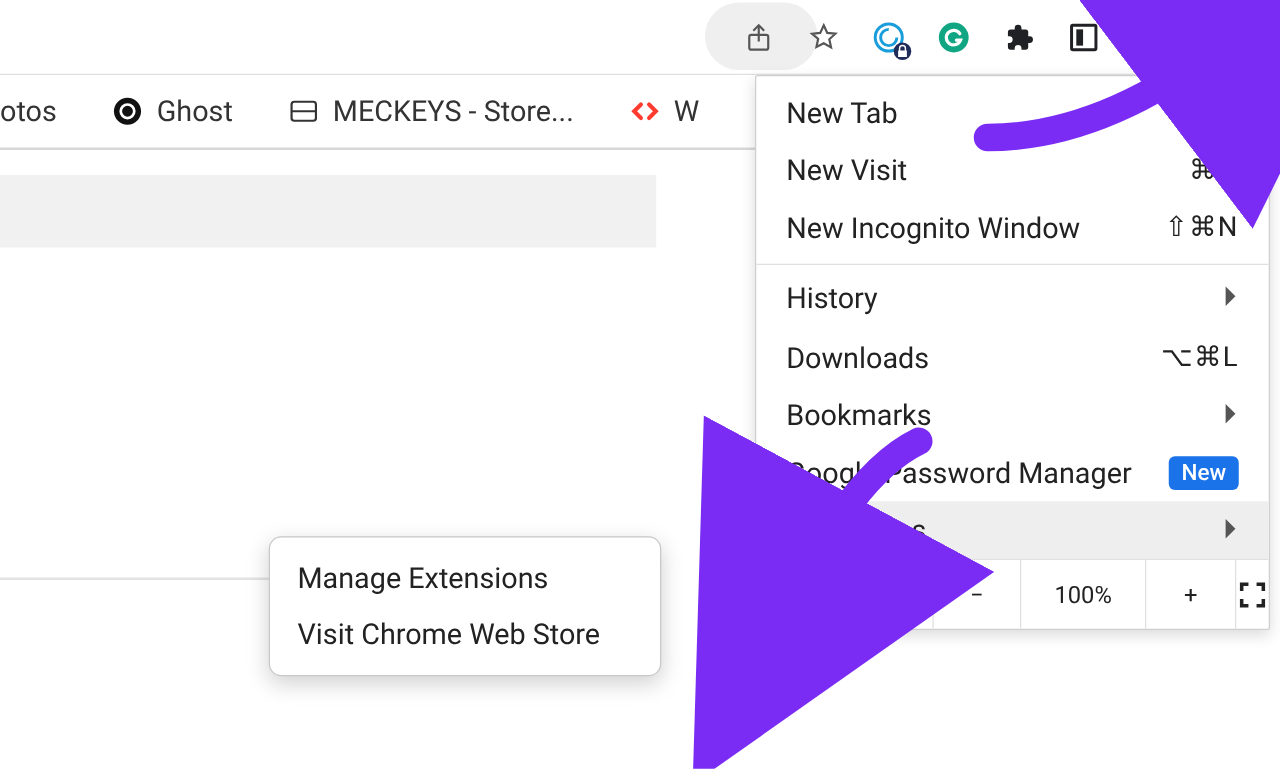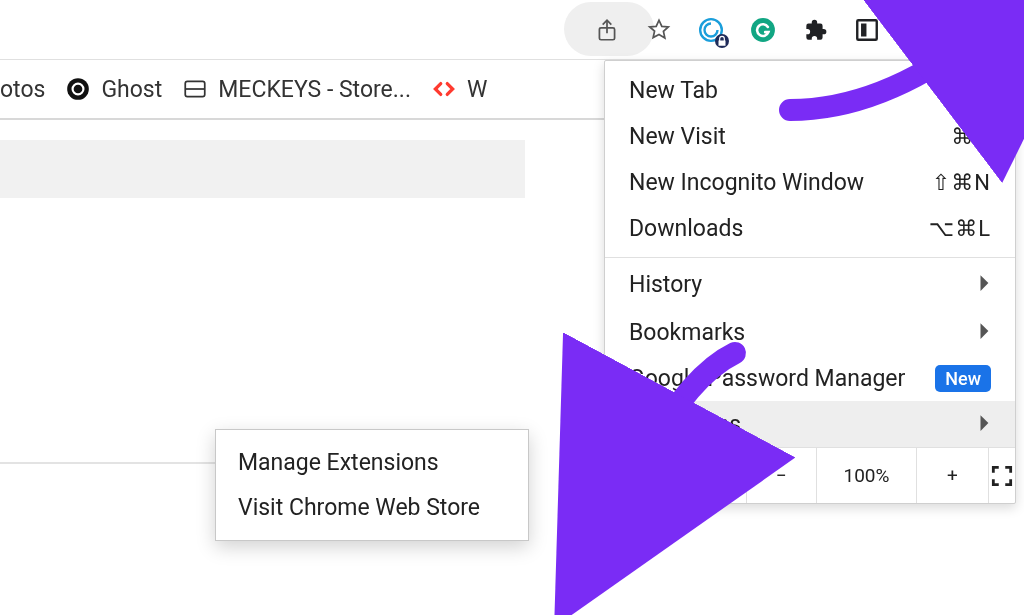--- a/index.html
+++ b/index.html
@@ -32,21 +32,21 @@
   }
   .more-btn {
     width: 50px; height: 50px; border-radius: 50%; background: #efefef;
     display:flex; align-items:center; justify-content:center; color:#444;
   }
   .more-btn svg { width: 8px; height: 28px; }
 
   
   .bookmarks {
     position:absolute; top:60px; left:0; right:0; height:60px;
-    display:flex; align-items:center; gap:20px; padding-left:0;
+    display:flex; align-items:center; gap:44px; padding-left:0;
     border-bottom: 2px solid #d8d8d8;
   }
   .bmitem { display:flex; align-items:center; gap:10px; font-size:23px; color:#333; }
   .bmicon { width:26px; height:26px; display:flex; align-items:center; justify-content:center; }
 
   
   .strip {
     position:absolute; top:140px; left:0; width:525px; height:58px;
     background:#f1f1f1;
   }
@@ -85,21 +85,21 @@
   .zval   { flex:0 0 100px; border-right:1px solid #e0e0e0;}
   .zplus  { flex:0 0 72px; border-right:1px solid #e0e0e0; font-size:28px; color:#444;}
   .zfs    { flex:1;}
   .zfs svg { width:26px; height:26px; }
 
   .print-row { border-top:1px solid #e0e0e0; height:56px; }
 
   
   .submenu {
     position:absolute; top:429px; left:215px; width:314px;
-    background:#fff; border:1px solid #c8c8c8; border-radius:0;
+    background:#fff; border:1px solid #c8c8c8; border-radius:10px;
     box-shadow: 0 6px 18px rgba(0,0,0,0.18);
     padding: 10px 0;
   }
   .submenu .sitem {
     padding: 9px 22px; font-size:23px; color:#222;
   }
 
   
   .parrow {
     position:absolute; pointer-events:none;
@@ -206,31 +206,31 @@
   </div>
   <div class="mitem">
     <span>New Visit</span>
     <span class="sc">⌘N</span>
   </div>
   <div class="mitem">
     <span>New Incognito Window</span>
     <span class="sc">⇧⌘N</span>
   </div>
 
-  <div class="mitem">
-    <span>Downloads</span>
-    <span class="sc">⌥⌘L</span>
-  </div>
   <div class="mitem sep-above">
     <span>History</span>
     <span class="arrow-right">
       <svg viewBox="0 0 10 16" fill="#555">
           <path d="M1 1l7 7-7 7z"></path>
         </svg>
     </span>
+  </div>
+  <div class="mitem">
+    <span>Downloads</span>
+    <span class="sc">⌥⌘L</span>
   </div>
   <div class="mitem">
     <span>Bookmarks</span>
     <span class="arrow-right">
       <svg viewBox="0 0 10 16" fill="#555">
           <path d="M1 1l7 7-7 7z"></path>
         </svg>
     </span>
   </div>
   <div class="mitem">

